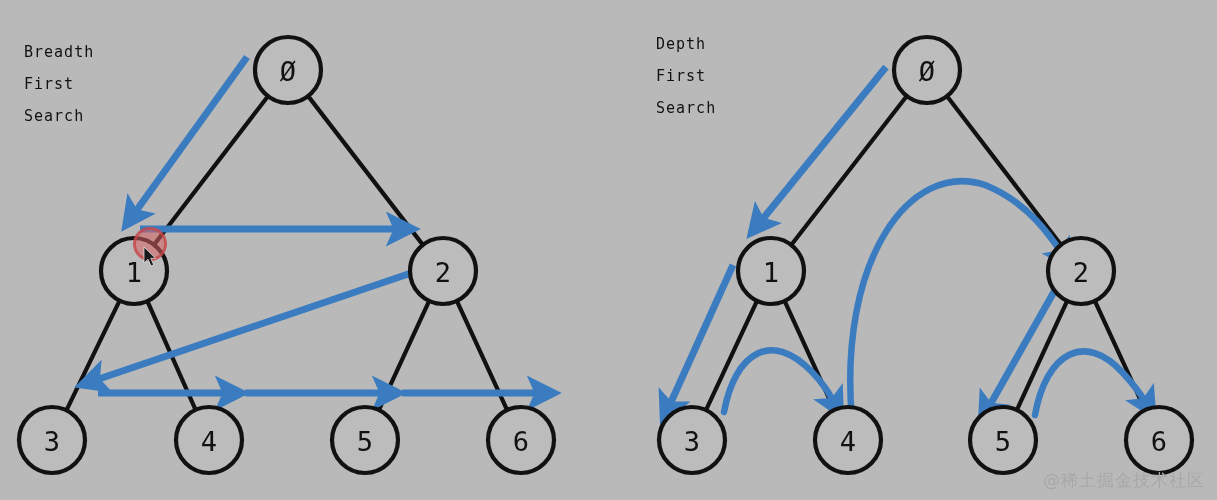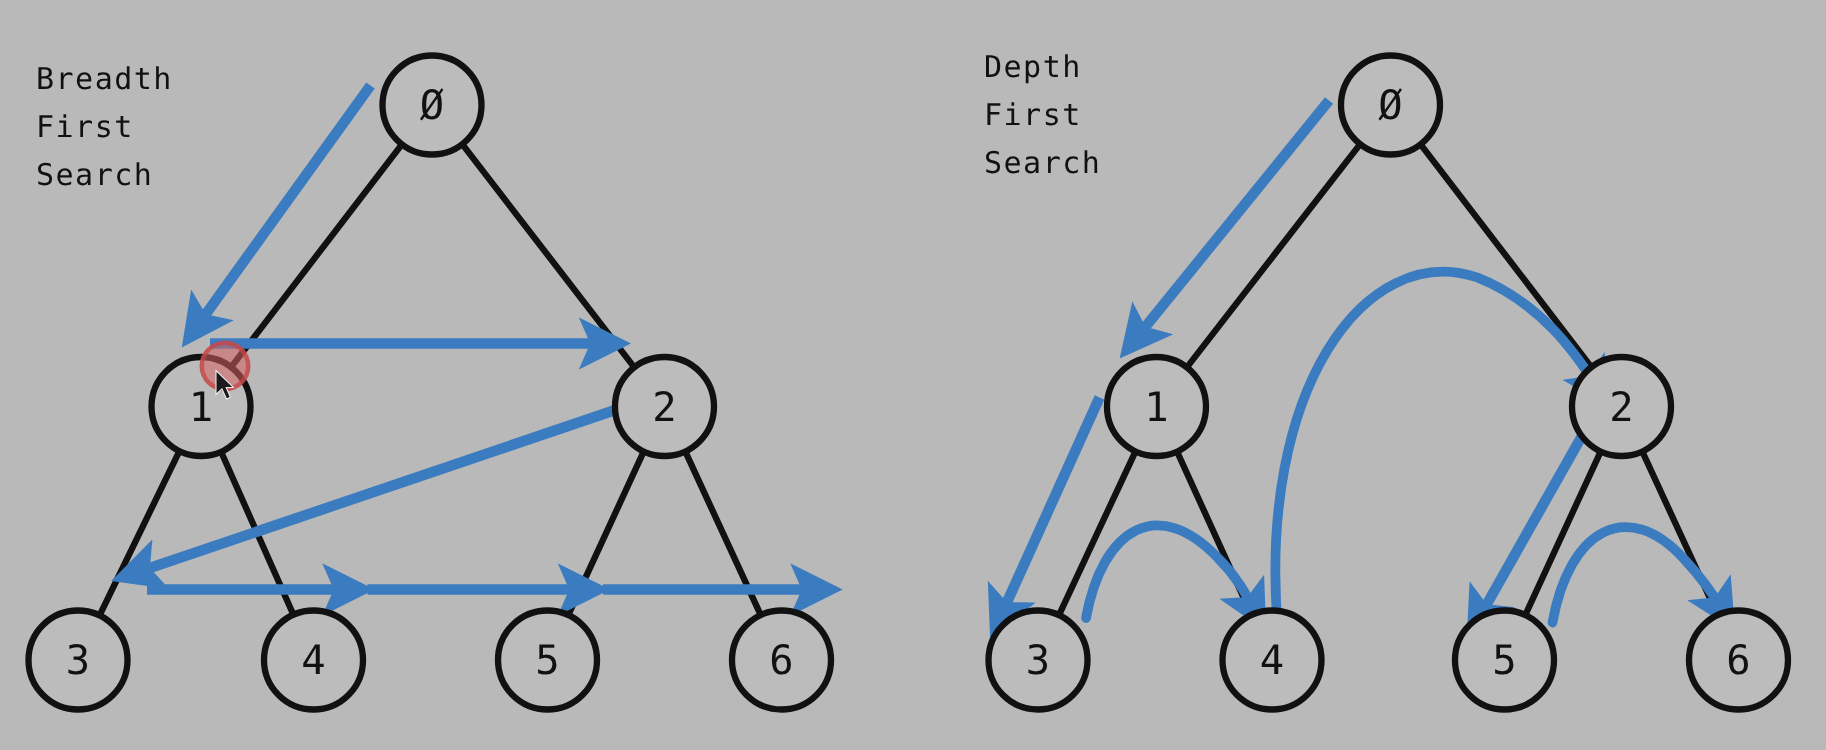--- a/index.html
+++ b/index.html
@@ -12,21 +12,21 @@
     width: 1217px;
     height: 500px;
     background: #b9b9b9;
     overflow: hidden;
     font-family: "DejaVu Sans Mono", "Liberation Mono", monospace;
   }
   .panel-label {
     position: absolute;
     color: #111111;
     font-family: "DejaVu Sans Mono", "Liberation Mono", monospace;
-    font-size: 20px;
+    font-size: 15px;
     line-height: 32px;
     letter-spacing: 1px;
     white-space: pre;
     user-select: none;
   }
   #bfs-label { left: 24px; top: 36px; }
   #dfs-label { left: 656px; top: 28px; }
 
   .svg-layer {
     position: absolute;
@@ -200,13 +200,14 @@
         </g>
       </g>
   </svg>
 
   <div class="click-ripple" id="click-ripple" style="left: 133px; top: 227px; width: 34px; height: 34px;"></div>
 
   <svg class="cursor-arrow" id="cursor" viewBox="0 0 16 22" style="left: 143px; top: 246px;">
     <path d="M 1 1 L 1 17 L 5 13.2 L 8 20 L 10.6 18.8 L 7.8 12.3 L 12.6 12.3 Z" fill="#1a1a1a" stroke="#f0f0f0" stroke-width="0.7"></path>
   </svg>
 
+  <div class="watermark">@稀土掘金技术社区</div>
 </div>
 
 </body></html>

